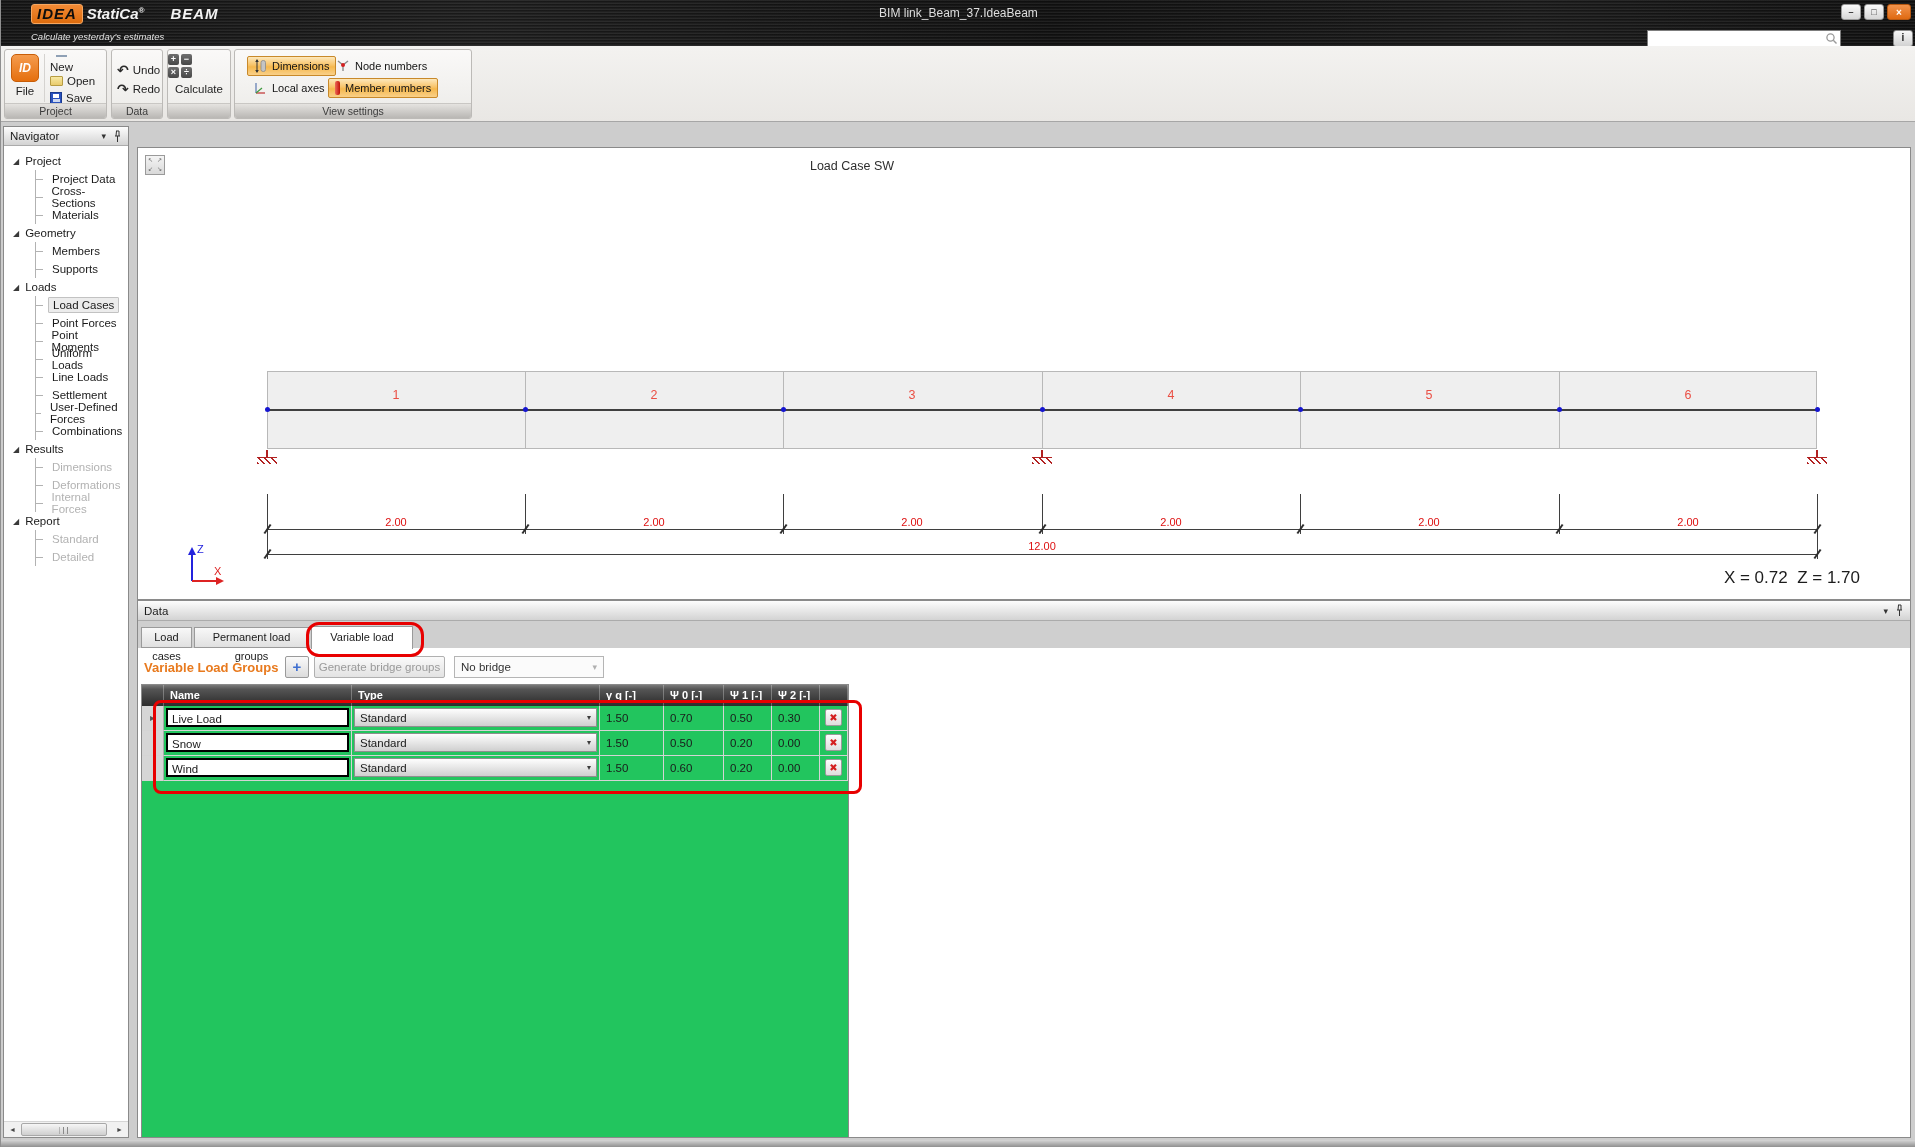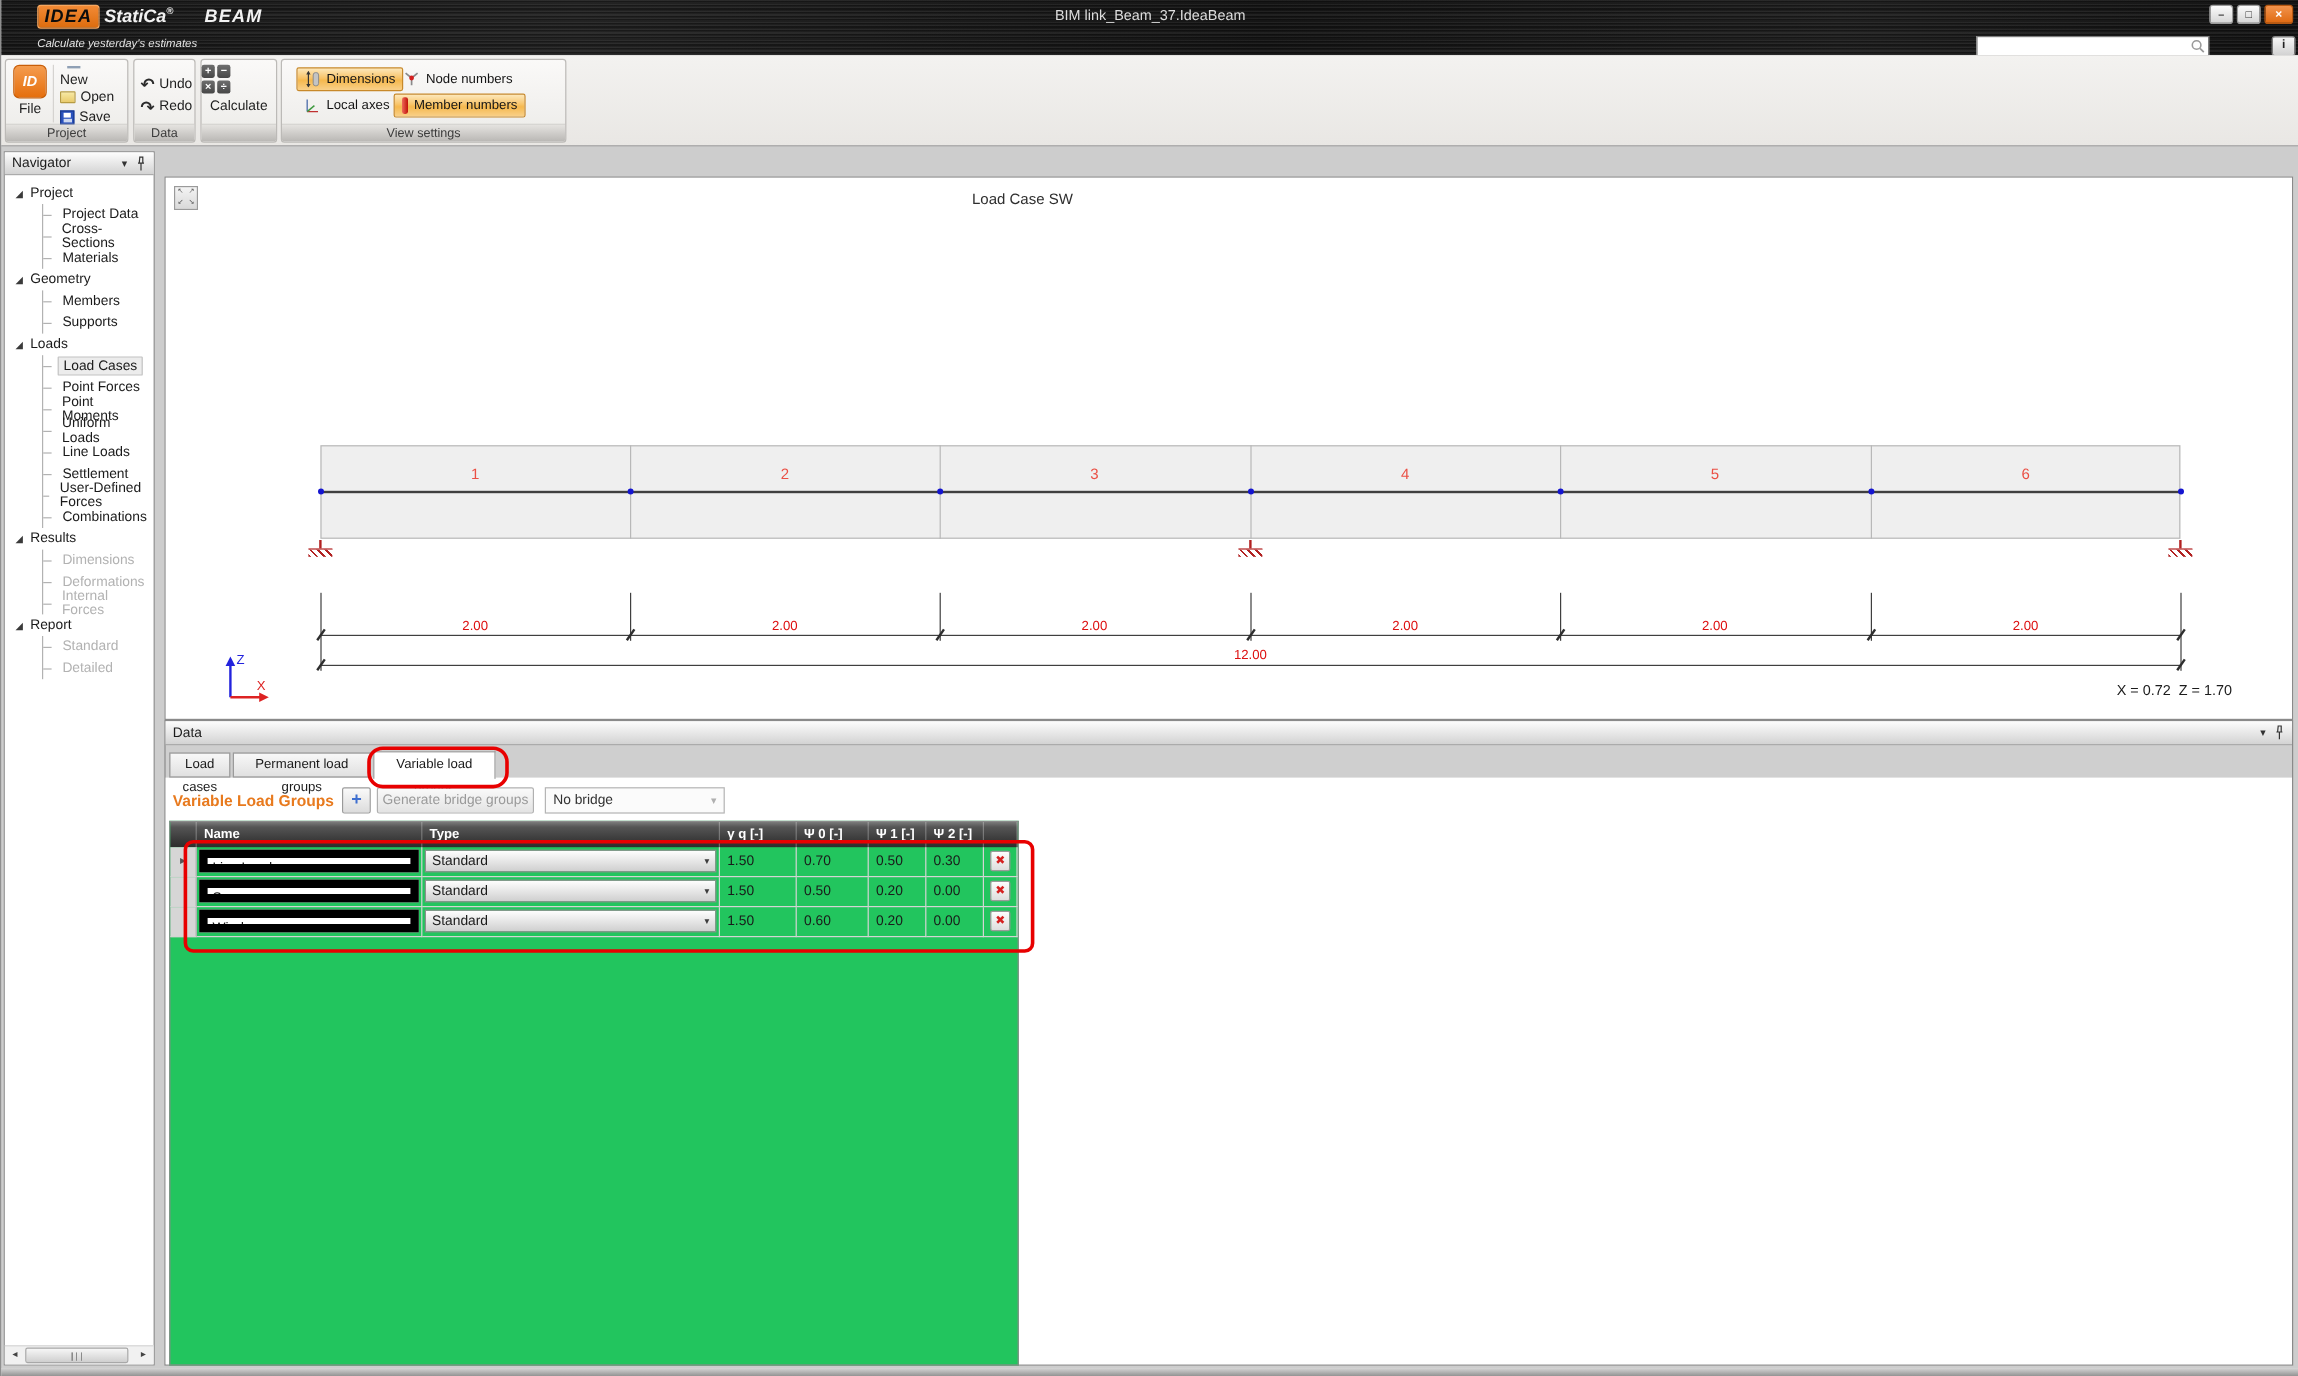--- a/index.html
+++ b/index.html
@@ -64,21 +64,21 @@
   .cline{position:absolute;left:129px;top:261px;width:1550px;height:2px;background:#3f3f3f;}
   .node{position:absolute;top:259px;width:5px;height:5px;border-radius:50%;background:#1515d0;}
   .memnum{position:absolute;top:240px;transform:translateX(-50%);font-size:12.5px;color:#ea4f44;}
   .support{position:absolute;width:20px;}
   .sup-stem{position:absolute;left:9px;top:0;width:2px;height:7px;background:#b22222;}
   .sup-hatch{position:absolute;left:0;top:7px;width:20px;height:6px;border-top:1px solid #b22222;background:repeating-linear-gradient(45deg,#b22222 0 1.5px,transparent 1.5px 4.5px);}
   .extline{position:absolute;width:1px;background:#3f3f3f;}
   .dimline{position:absolute;height:1px;background:#3f3f3f;}
   .dimtick{position:absolute;width:11px;height:2px;background:#2e2e2e;transform:rotate(-55deg);}
   .dimlabel{position:absolute;transform:translateX(-50%);font-size:11px;color:#dd1111;background:#fff;padding:0 3px;}
-  .coords{position:absolute;right:50px;top:420px;font-size:12px;color:#1c1c1c;white-space:pre;}
+  .coords{position:absolute;right:50px;top:420px;font-size:17px;color:#1c1c1c;white-space:pre;}
   
   #dpanel{position:absolute;left:136px;top:600px;width:1774px;height:538px;background:#cfcfcf;border:1px solid #8a8a8a;box-sizing:border-box;}
   #dp-head{position:absolute;left:137px;top:601px;width:1772px;height:20px;background:linear-gradient(#fdfdfd,#d3d3d3);border-bottom:1px solid #ababab;display:flex;align-items:center;font-size:11.5px;color:#1c1c1c;padding:0 6px;box-sizing:border-box;}
   #dp-body{position:absolute;left:137px;top:648px;width:1772px;height:489px;background:#fff;}
   .dtab{position:absolute;top:627px;height:21px;background:linear-gradient(#f8f8f8,#e0e0e0);border:1px solid #9a9a9a;box-sizing:border-box;font-size:11px;color:#1a1a1a;text-align:center;line-height:19px;}
   .dtab.selected{top:626px;height:23px;background:#fff;border-bottom:none;line-height:21px;}
   #vlg-title{position:absolute;left:143px;top:660px;font-size:13px;font-weight:bold;color:#e87a1e;}
   #addbtn{position:absolute;left:284px;top:656px;width:24px;height:22px;border:1px solid #9a9a9a;border-radius:2px;background:linear-gradient(#fafafa,#dcdcdc);color:#3f6fd0;font-size:15px;font-weight:bold;text-align:center;line-height:20px;box-sizing:border-box;}
   #genbtn{position:absolute;left:313px;top:656px;width:131px;height:22px;border:1px solid #b0b0b0;border-radius:2px;background:linear-gradient(#fafafa,#e3e3e3);color:#9a9a9a;font-size:11.5px;text-align:center;line-height:20px;box-sizing:border-box;}
   #bridgecombo{position:absolute;left:453px;top:656px;width:150px;height:22px;border:1px solid #b5b5b5;background:#fbfbfb;display:flex;align-items:center;font-size:11.5px;color:#333;padding:0 6px;box-sizing:border-box;}
@@ -92,21 +92,21 @@
   .c.sel{width:22px;}
   .c.name{width:188px;}
   .c.type{width:248px;}
   .c.g{width:64px;}
   .c.p0{width:60px;}
   .c.p1{width:48px;}
   .c.p2{width:48px;}
   .c.del{width:28px;}
   .trow .c{border-right:1px solid #d4d4d4;border-bottom:1px solid #d4d4d4;font-size:11.5px;color:#1a1a1a;}
   .trow .c.sel{background:#d6d6d6;border-right:1px solid #ababab;color:#555;font-size:10px;text-align:center;line-height:24px;}
-  .cellbox{margin:2px;height:19px;border:7px solid #000000;background:#fff;line-height:18px;padding:0 4px;box-sizing:border-box;overflow:hidden;}
+  .cellbox{margin:2px;height:19px;border:2px solid #000000;background:#fff;line-height:18px;padding:0 4px;box-sizing:border-box;overflow:hidden;}
   .combo{margin:2px;height:19px;border:1px solid #8e8e8e;background:linear-gradient(#fefefe,#cfcfcf);display:flex;align-items:center;padding:0 5px;box-sizing:border-box;}
   .combo .ca{margin-left:auto;font-size:8px;color:#3c3c3c;}
   .num{line-height:24px;padding-left:6px;}
   .delbtn{width:17px;height:17px;margin:3px auto;border:1px solid #9a9a9a;border-radius:2px;background:linear-gradient(#fdfdfd,#dedede);color:#d42020;font-size:10px;font-weight:bold;text-align:center;line-height:16px;box-sizing:border-box;}
   
   .annot{position:absolute;border:3px solid #e80000;pointer-events:none;z-index:50;}
   #ann-tab{left:305px;top:622px;width:112px;height:29px;border-radius:13px;}
   #ann-rows{left:152px;top:700px;width:703px;height:88px;border-radius:8px;}
   #bottomframe{position:absolute;left:0;top:1140px;width:1915px;height:7px;background:linear-gradient(#d6d6d6,#909090);}
   svg{display:block;}

